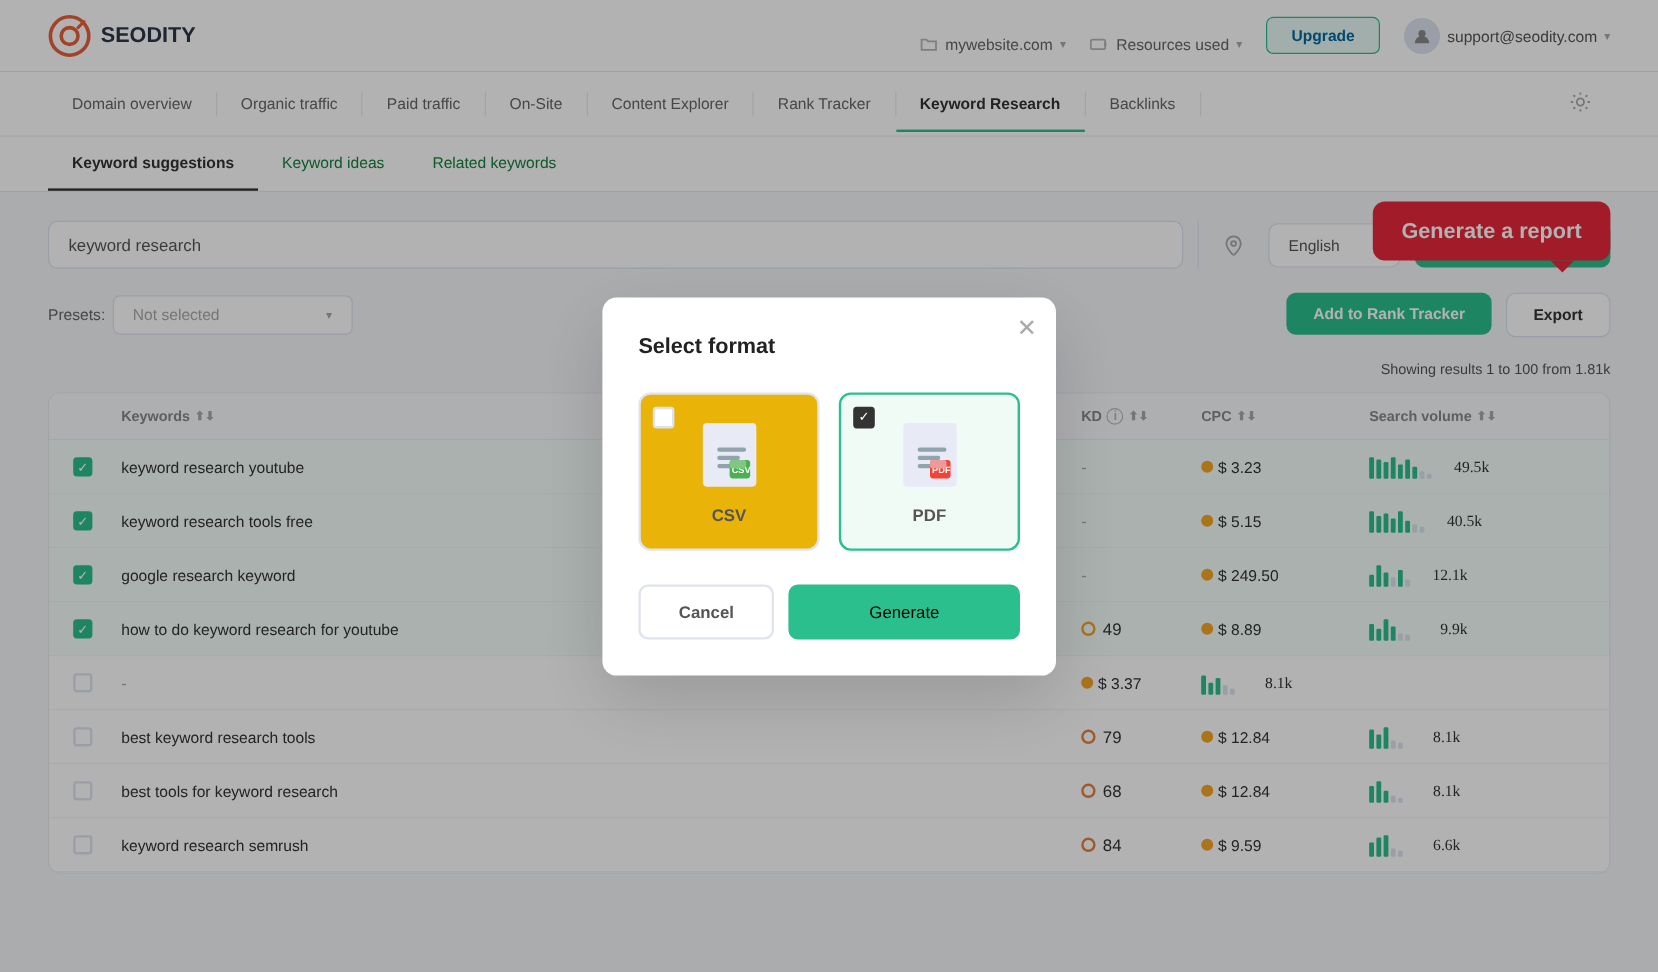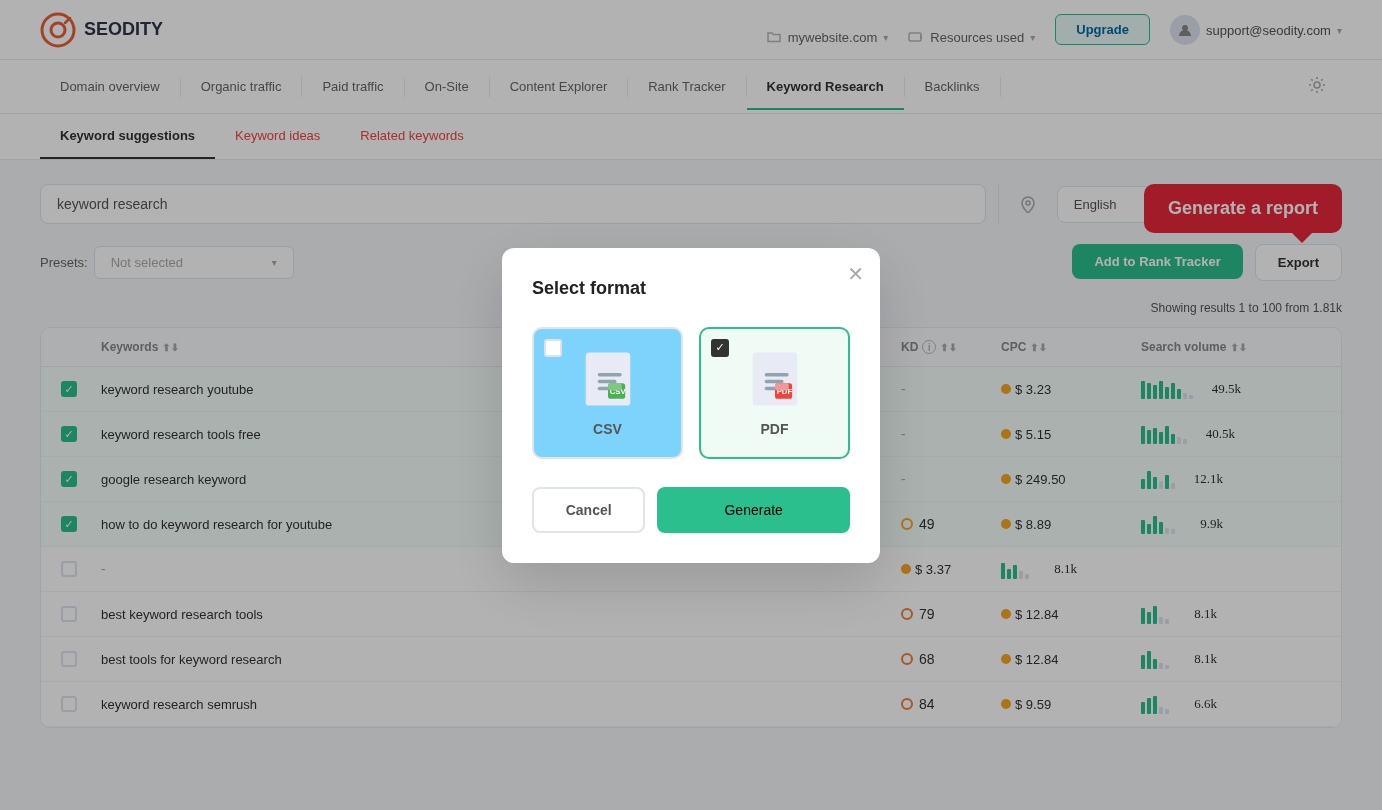--- a/index.html
+++ b/index.html
@@ -19,37 +19,37 @@
     
     .nav { background: #fff; border-bottom: 1px solid #e8eaf0; padding: 0 40px; display: flex; align-items: center; gap: 0; }
     .nav-item { padding: 16px 20px; font-size: 13px; color: #666; cursor: pointer; position: relative; white-space: nowrap; }
     .nav-item.active { color: #333; font-weight: 600; }
     .nav-item.active::after { content: ''; position: absolute; bottom: 0; left: 0; right: 0; height: 2px; background: #2bbf8e; }
     .nav-divider { width: 1px; height: 20px; background: #e8eaf0; }
     .nav-settings { margin-left: auto; color: #999; cursor: pointer; padding: 16px; }
 
     
     .sub-nav { background: #fff; padding: 0 40px; border-bottom: 1px solid #e8eaf0; display: flex; gap: 0; }
-    .sub-nav-item { padding: 14px 20px; font-size: 13px; color: #ef4444; cursor: pointer; position: relative; }
+    .sub-nav-item { padding: 14px 20px; font-size: 13px; color: #15803d; cursor: pointer; position: relative; }
     .sub-nav-item.active { color: #333; font-weight: 600; border-bottom: 2px solid #333; }
 
     
     .content { padding: 24px 40px; position: relative; }
 
     
     .search-bar { display: flex; gap: 12px; align-items: center; margin-bottom: 20px; }
     .search-input-wrap { flex: 1; position: relative; }
     .search-input { width: 100%; padding: 11px 16px; border: 1px solid #dde3ee; border-radius: 8px; font-size: 14px; color: #555; background: #fff; outline: none; }
     .search-divider { width: 1px; height: 40px; background: #e0e4ef; }
     .country-btn { display: flex; align-items: center; gap: 6px; color: #666; font-size: 13px; cursor: pointer; padding: 0 8px; }
     .lang-select { padding: 9px 12px; border: 1px solid #dde3ee; border-radius: 8px; font-size: 13px; color: #555; background: #fff; cursor: pointer; outline: none; min-width: 110px; }
     .search-keywords-btn { background: #2bbf8e; color: #fff; border: none; padding: 11px 24px; border-radius: 8px; font-size: 14px; font-weight: 600; cursor: pointer; white-space: nowrap; }
 
     
-    .generate-report-callout { position: absolute; right: 40px; top: 24px; background: #e8273c; color: #fff; padding: 14px 24px; border-radius: 10px; font-size: 18px; font-weight: 700; cursor: pointer; z-index: 5; }
+    .generate-report-callout { position: absolute; right: 40px; top: 8px; background: #e8273c; color: #fff; padding: 14px 24px; border-radius: 10px; font-size: 18px; font-weight: 700; cursor: pointer; z-index: 5; }
     .generate-report-callout::after { content: ''; position: absolute; bottom: -10px; right: 30px; border-left: 10px solid transparent; border-right: 10px solid transparent; border-top: 10px solid #e8273c; }
 
     
     .presets-row { display: flex; align-items: center; gap: 6px; margin-bottom: 20px; }
     .presets-label { color: #666; font-size: 13px; }
     .presets-select { padding: 8px 16px; border: 1px solid #dde3ee; border-radius: 6px; font-size: 13px; color: #aaa; background: #fff; cursor: pointer; min-width: 200px; display: flex; align-items: center; justify-content: space-between; }
     .presets-actions { margin-left: auto; display: flex; gap: 12px; align-items: flex-start; }
     .rank-tracker-btn { background: #2bbf8e; color: #fff; border: none; padding: 10px 22px; border-radius: 8px; font-size: 13px; font-weight: 600; cursor: pointer; }
     .export-btn { background: #fff; color: #333; border: 1px solid #dde3ee; padding: 10px 22px; border-radius: 8px; font-size: 13px; font-weight: 600; cursor: pointer; }
 
@@ -80,21 +80,21 @@
     .vol-bar { width: 4px; background: #2bbf8e; border-radius: 1px; }
     .vol-bar.low { background: #dde3ee; }
     .vol-text { font-size: 13px; color: #333; width: 40px; text-align: right; }
 
     
     .modal-overlay { position: fixed; top: 0; left: 0; right: 0; bottom: 0; background: rgba(0,0,0,0.3); z-index: 100; display: flex; align-items: center; justify-content: center; }
     .modal { background: #fff; border-radius: 12px; padding: 30px; width: 378px; position: relative; box-shadow: 0 20px 60px rgba(0,0,0,0.15); }
     .modal-title { font-size: 18px; font-weight: 700; color: #222; margin-bottom: 28px; }
     .modal-close { position: absolute; top: 16px; right: 16px; cursor: pointer; color: #aaa; font-size: 20px; line-height: 1; background: none; border: none; }
     .format-options { display: flex; gap: 16px; margin-bottom: 28px; }
-    .format-card { flex: 1; border: 2px solid #e0e4ef; border-radius: 10px; padding: 20px 16px; display: flex; flex-direction: column; align-items: center; gap: 12px; cursor: pointer; position: relative; background: #7dd3fc; }
+    .format-card { flex: 1; border: 2px solid #e0e4ef; border-radius: 10px; padding: 20px 16px; display: flex; flex-direction: column; align-items: center; gap: 12px; cursor: pointer; position: relative; background: #eab308; }
     .format-card.selected { border-color: #2bbf8e; background: #f0fbf6; }
     .format-check { position: absolute; top: 10px; left: 10px; width: 18px; height: 18px; border: 2px solid #dde3ee; border-radius: 3px; background: #fff; display: flex; align-items: center; justify-content: center; }
     .format-check.checked { background: #333; border-color: #333; }
     .format-check.checked::after { content: '✓'; color: #fff; font-size: 11px; }
     .format-icon { width: 60px; height: 60px; }
     .format-label { font-size: 14px; font-weight: 600; color: #555; }
     .modal-buttons { display: flex; gap: 12px; }
     .cancel-btn { flex: 1; padding: 13px; border: 2px solid #e0e4ef; border-radius: 8px; font-size: 14px; font-weight: 600; color: #555; background: #fff; cursor: pointer; }
     .generate-btn { flex: 2; padding: 13px; background: #2bbf8e; border: none; border-radius: 8px; font-size: 14px; font-weight: 400; color: #000000; cursor: pointer; }
   </style>

